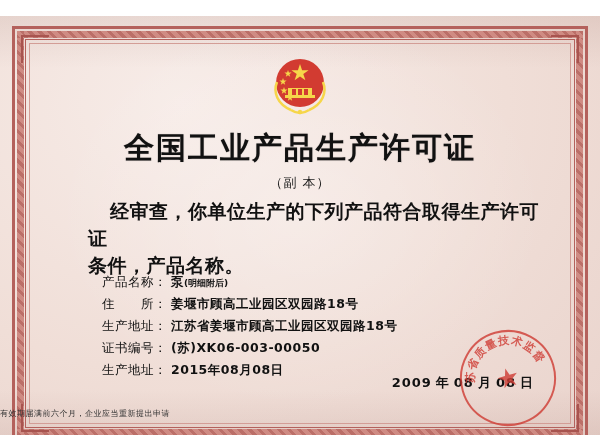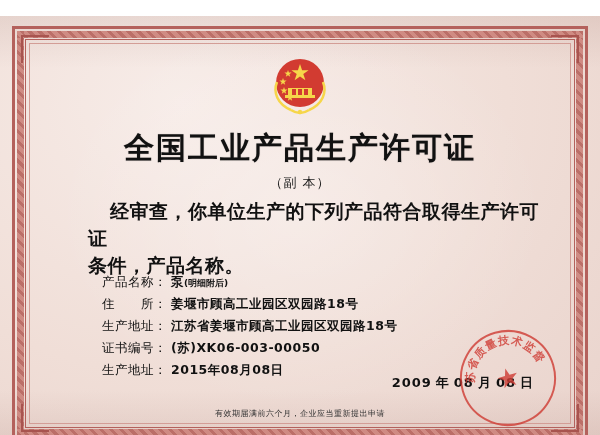--- a/index.html
+++ b/index.html
@@ -207,21 +207,20 @@
   #date-line span.num {
     padding: 0 4px;
   }
 
   
   #footnote {
     position: absolute;
     left: 0;
     right: 0;
     top: 392px;
-    text-align: center;
     font-size: 8px;
     color: #333;
     letter-spacing: 0.5px;
   }
 
   
   #seal {
     position: absolute;
     right: 44px;
     top: 314px;

